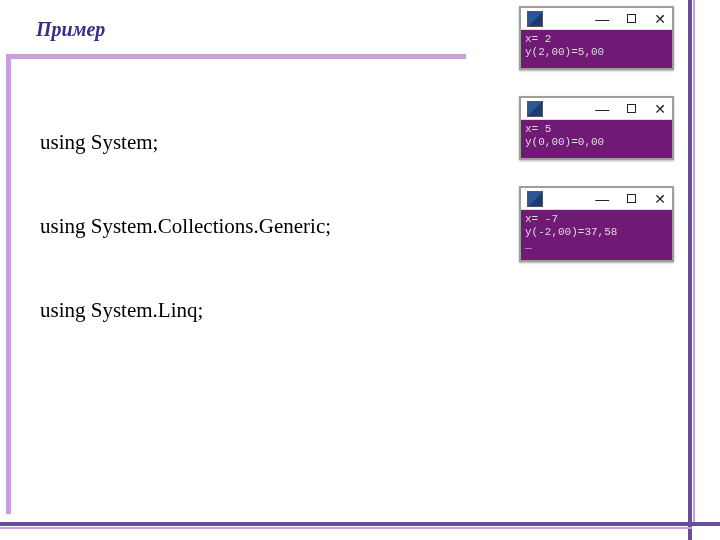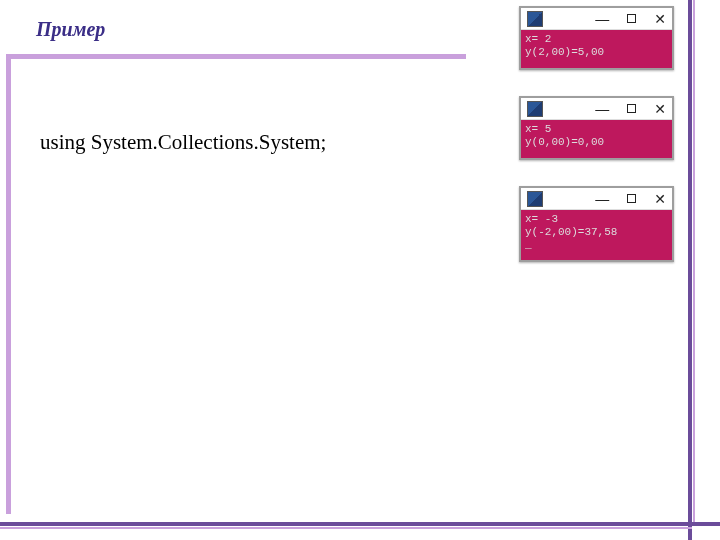--- a/index.html
+++ b/index.html
@@ -99,21 +99,21 @@
   }
   .console .icon {
     width: 16px; height: 16px;
     margin-right: auto;
     background: linear-gradient(135deg,#2b5797 50%,#1e3c72 50%);
     border: 1px solid #555;
   }
   .tb-btn { font-size: 14px; color:#222; line-height:1; }
   .tb-btn.max { font-size:11px; border:1.5px solid #222; width:9px; height:9px; display:inline-block; }
   .console .body {
-    background: #be185d;
+    background: #701a75;
     color: #dcdcdc;
     font-family: "Consolas","Courier New",monospace;
     font-size: 11px;
     line-height: 13px;
     padding: 3px 4px 8px 4px;
     white-space: pre;
     min-height: 38px;
   }
   .c1 { top: 6px;  right: 46px; }
   .c2 { top: 96px; right: 46px; }
@@ -124,21 +124,23 @@
 
 <div class="bar-top"></div>
 <div class="bar-left"></div>
 <div class="frame-right"></div>
 <div class="frame-bottom"></div>
 <div class="corner-cover"></div>
 
 <div class="title">Пример</div>
 
 <div class="code">
-  <div>using System.Collections.System;</div>
+  <div>using System;</div>
+  <div>using System.Collections.Generic;</div>
+  <div>using System.Linq;</div>
   
   
   
   
   
   
   
   
   
 </div>
@@ -165,16 +167,16 @@
 <span>y(0,00)=0,00</span></div>
 </div>
 
 <div class="console c3">
   <div class="titlebar">
     <span class="icon"></span>
     <span class="tb-btn">—</span>
     <span class="tb-btn max"></span>
     <span class="tb-btn">✕</span>
   </div>
-  <div class="body"><span>x= -3</span>
+  <div class="body"><span>x= -7</span>
 <span>y(-2,00)=37,58</span>
 <span>_</span></div>
 </div>
 
 </body></html>

